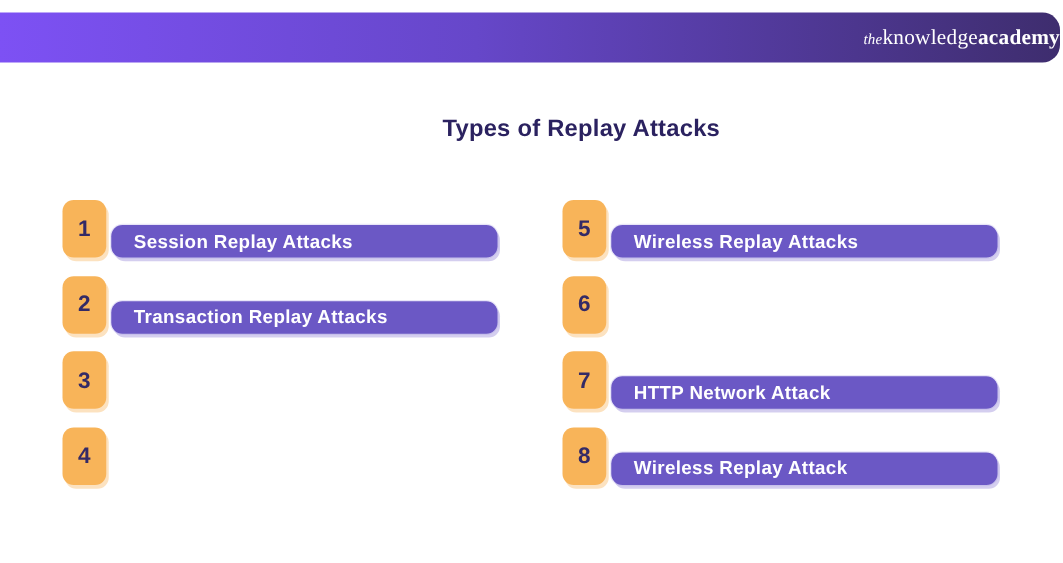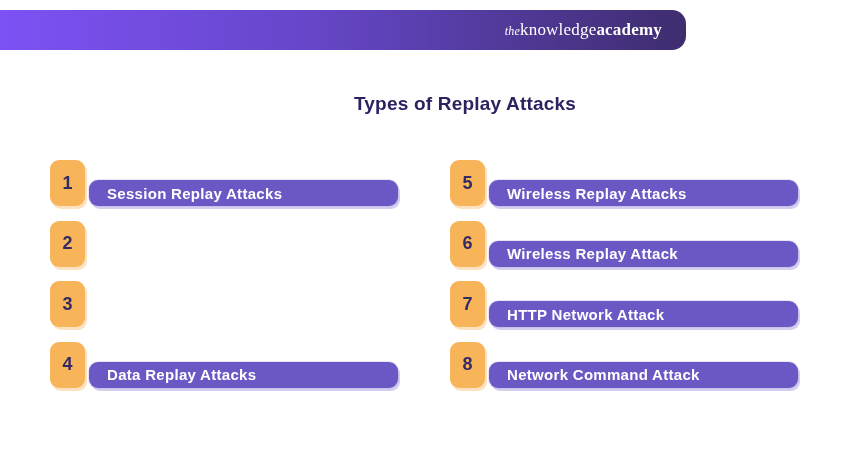--- a/index.html
+++ b/index.html
@@ -12,27 +12,26 @@
   .canvas {
     position: relative;
     width: 850px; height: 450px;
     background: #ffffff;
   }
 
   
   .header-bar {
     position: absolute;
     left: 0; top: 10px;
-    width: 686px; height: 40px;
+    width: 848px; height: 40px;
     background: linear-gradient(90deg, #7d51f4 0%, #6647c9 45%, #3e2d6e 100%);
     border-radius: 0 14px 14px 0;
     display: flex;
     align-items: center;
     justify-content: flex-end;
-    padding-right: 24px;
     box-sizing: border-box;
   }
   .logo {
     color: #ffffff;
     font-family: "Liberation Serif", serif;
     font-size: 17px;
     white-space: nowrap;
     letter-spacing: 0.2px;
   }
   .logo .logo-the {
@@ -119,42 +118,41 @@
   <div class="page-title">Types of Replay Attacks</div>
 
   <div class="grid">
     <div class="col">
       <div class="row">
         <div class="num-badge">1</div>
         <div class="label-bar">Session Replay Attacks</div>
       </div>
       <div class="row">
         <div class="num-badge">2</div>
+        <div class="label-bar">Transaction Replay Attacks</div>
       </div>
       <div class="row">
         <div class="num-badge">3</div>
       </div>
       <div class="row">
         <div class="num-badge">4</div>
-        <div class="label-bar">Data Replay Attacks</div>
       </div>
     </div>
     <div class="col">
       <div class="row">
         <div class="num-badge">5</div>
         <div class="label-bar">Wireless Replay Attacks</div>
       </div>
       <div class="row">
         <div class="num-badge">6</div>
-        <div class="label-bar">Wireless Replay Attack</div>
       </div>
       <div class="row">
         <div class="num-badge">7</div>
         <div class="label-bar">HTTP Network Attack</div>
       </div>
       <div class="row">
         <div class="num-badge">8</div>
-        <div class="label-bar">Network Command Attack</div>
+        <div class="label-bar">Wireless Replay Attack</div>
       </div>
     </div>
   </div>
 
 </div>
 
 </body></html>

